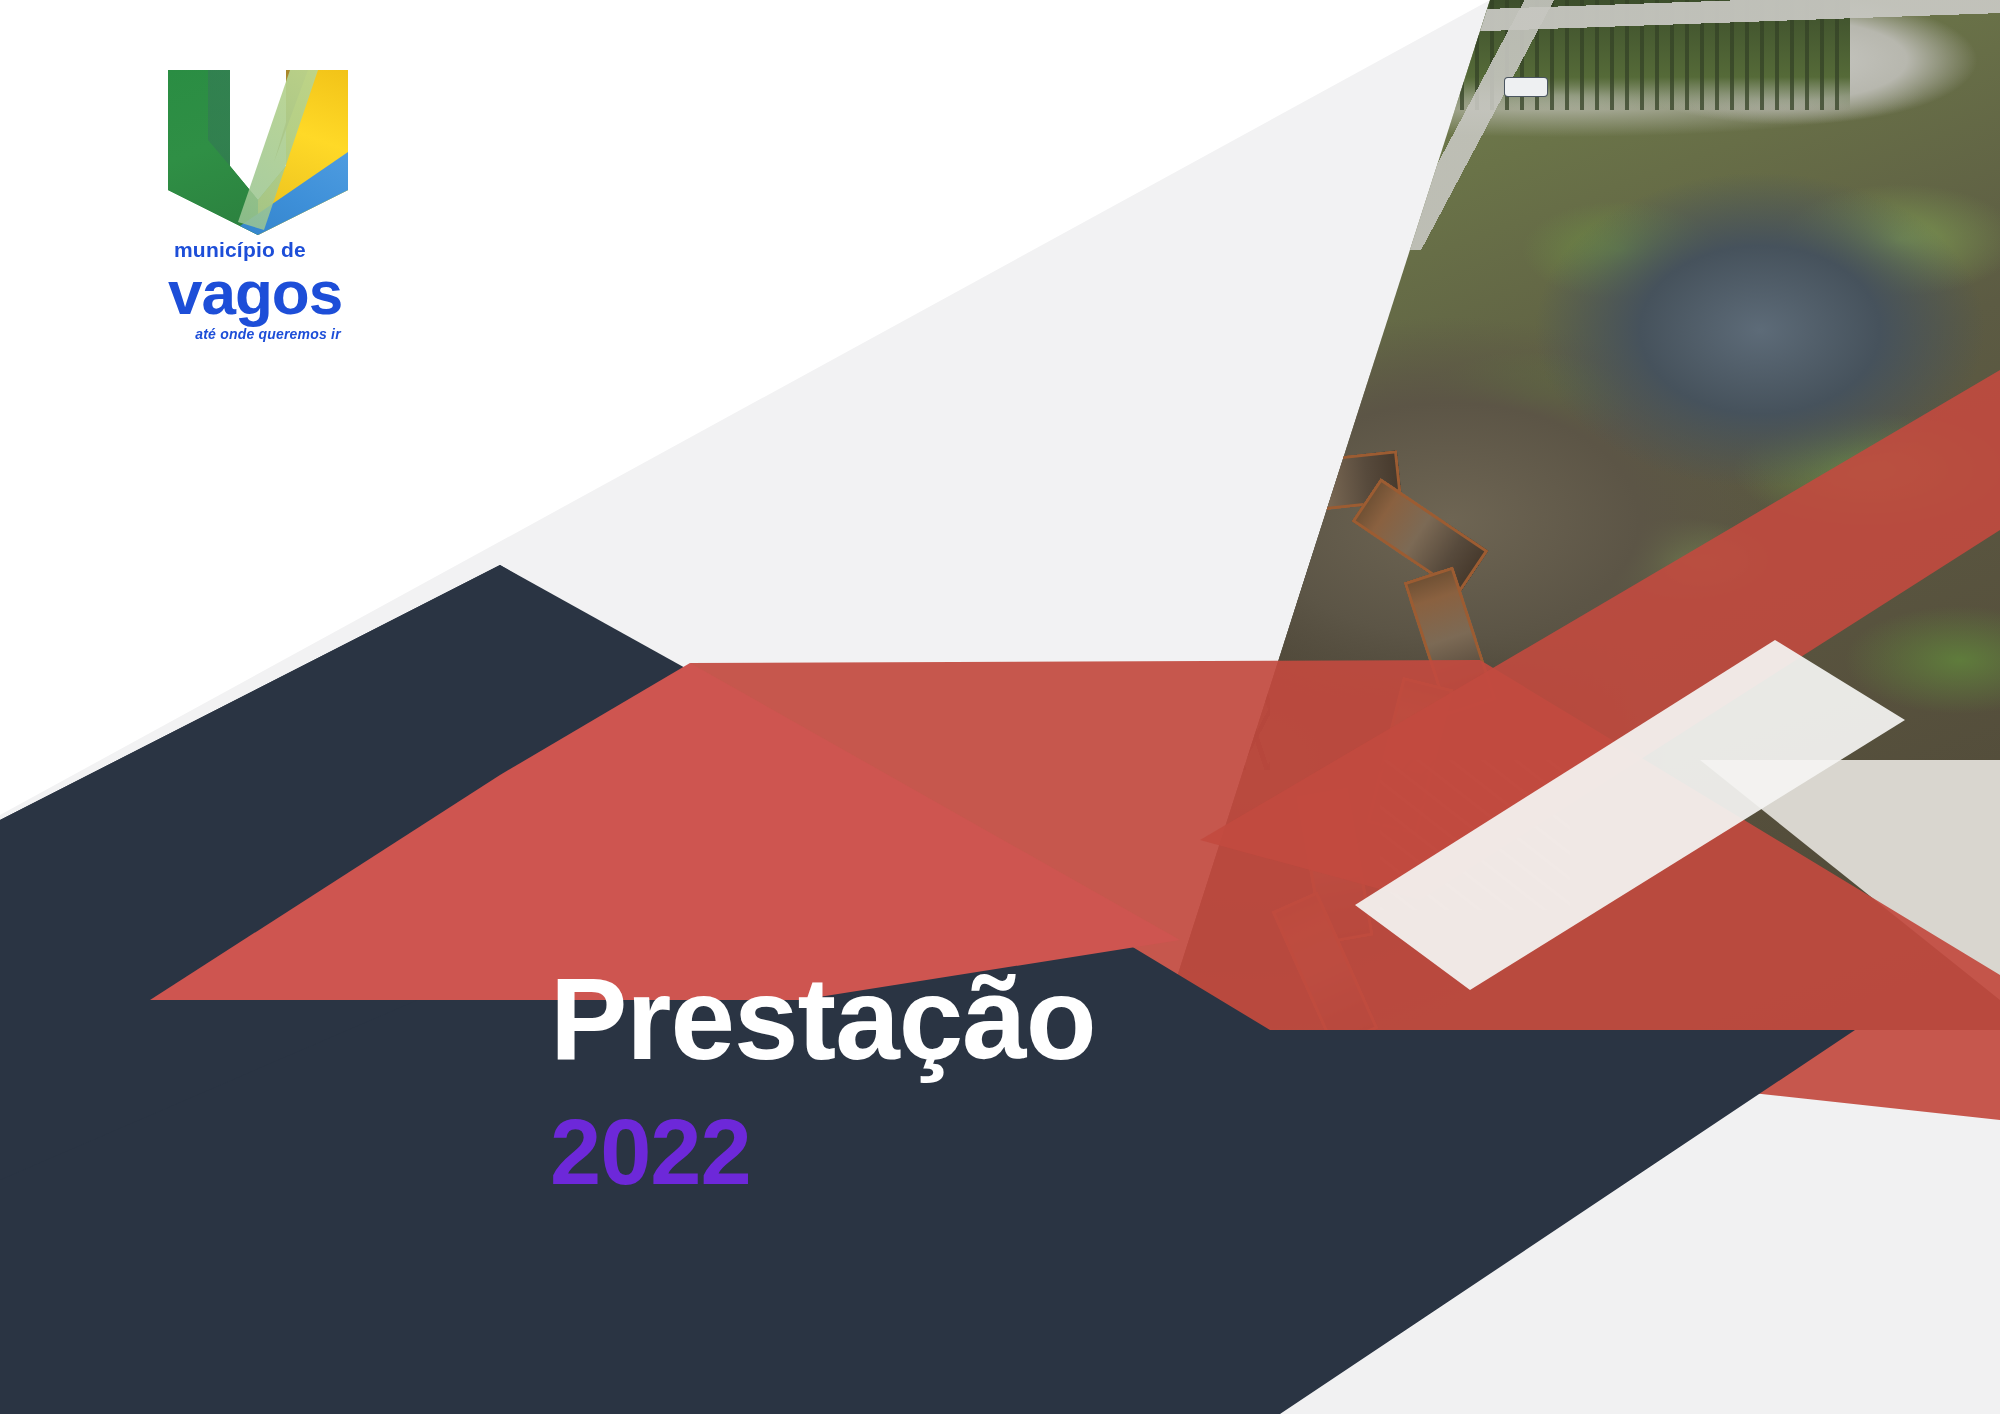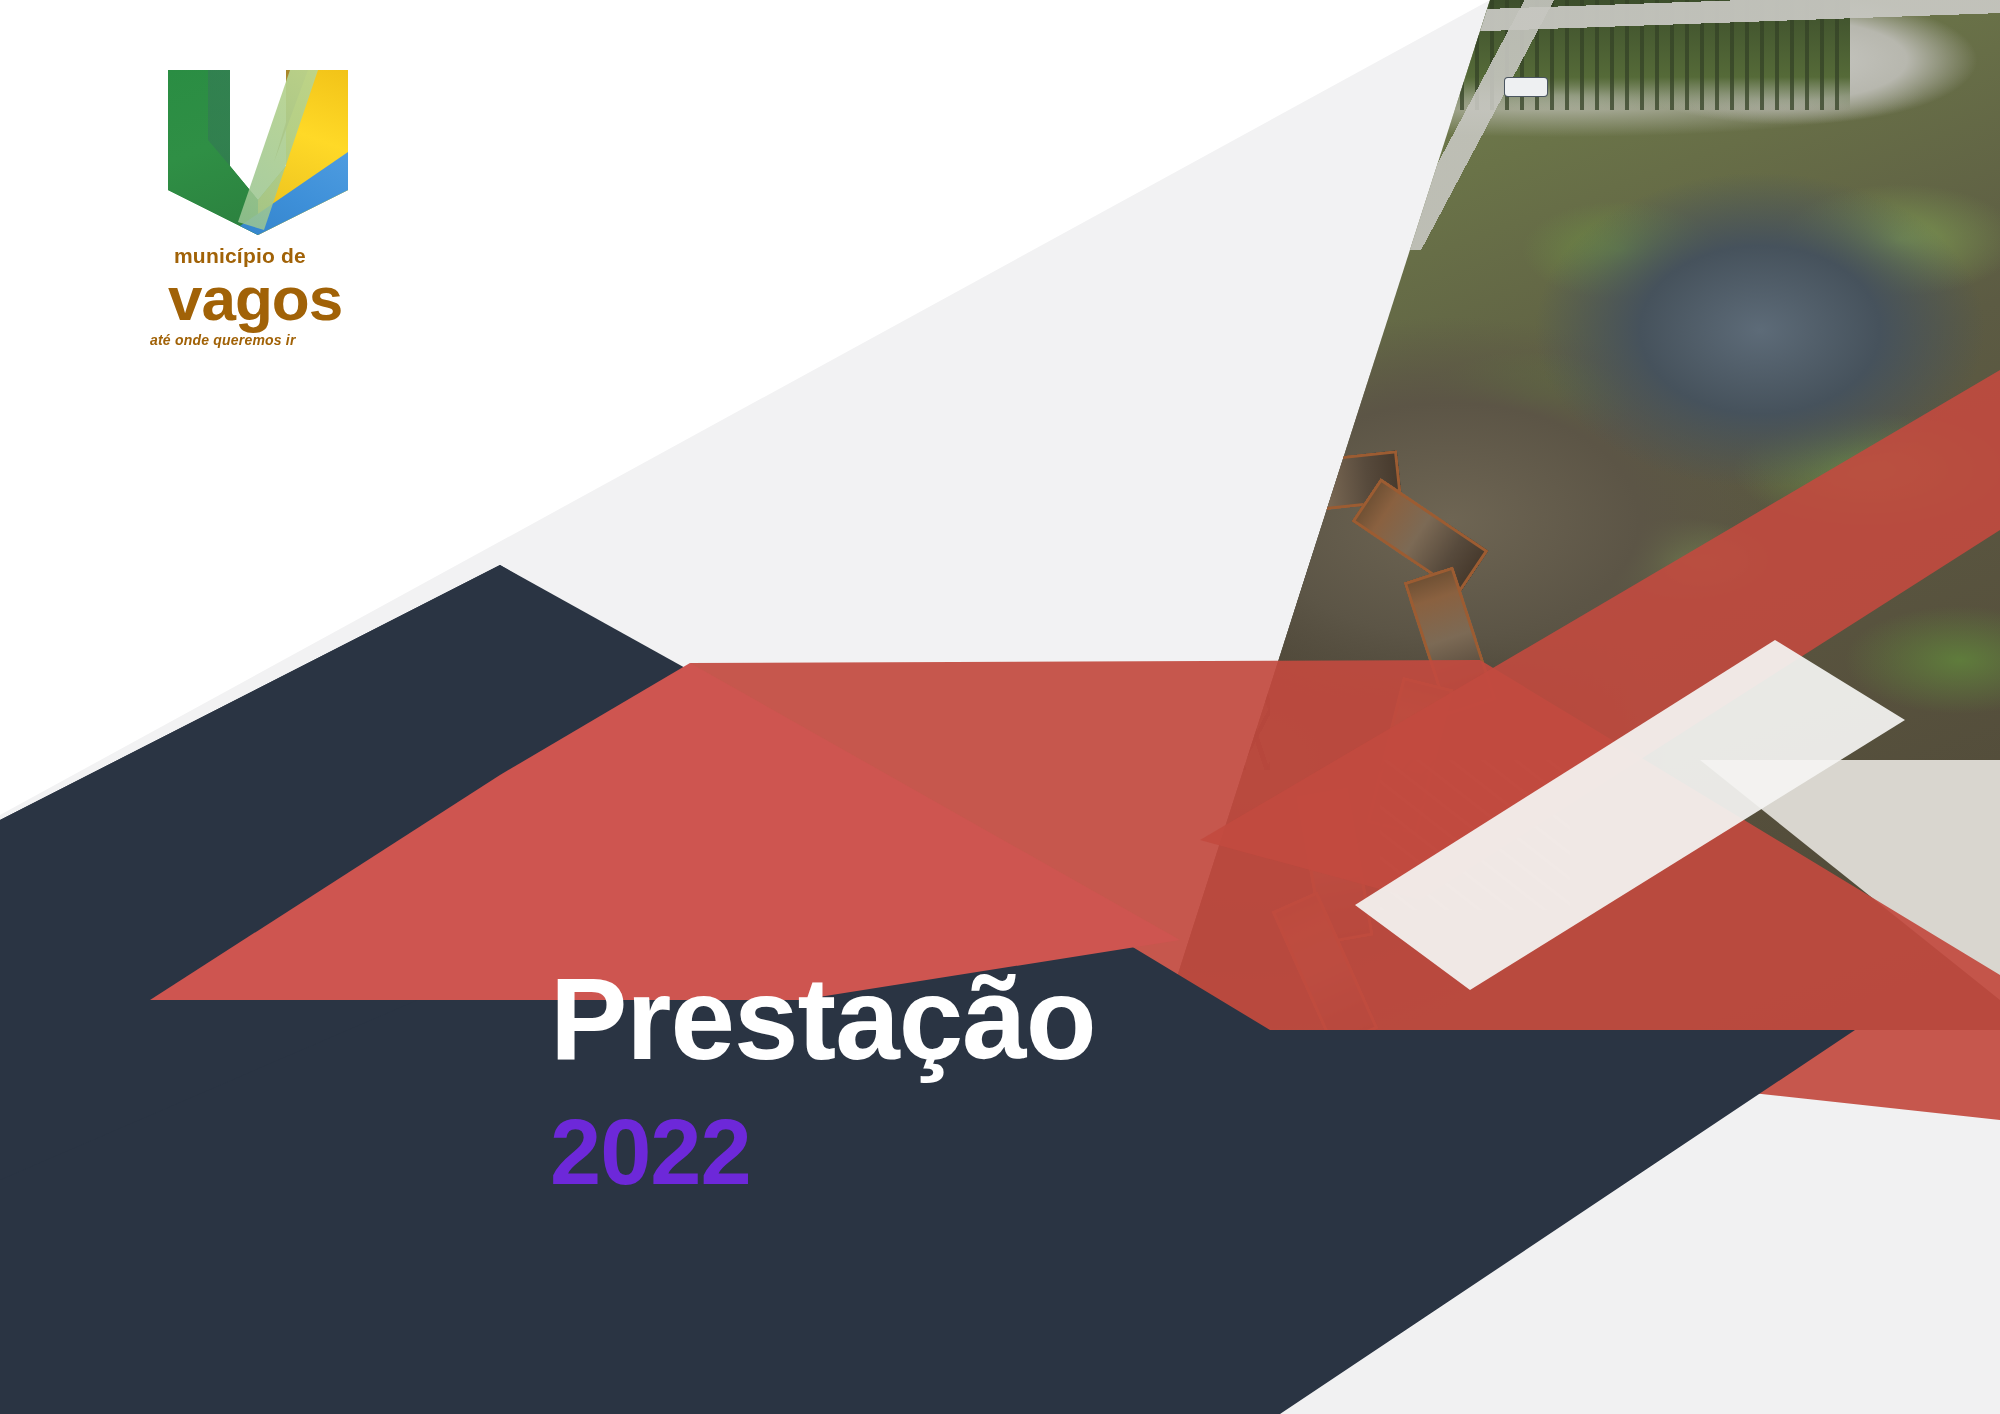--- a/index.html
+++ b/index.html
@@ -211,43 +211,43 @@
     opacity:.55;
   }
   .v-brown{
     position:absolute; inset:0;
     background:linear-gradient(200deg,#9a7a30 0%, #7a6430 100%);
     -webkit-clip-path:polygon(118px 0, 132px 0, 104px 86px, 118px 60px);
     clip-path:polygon(118px 0, 140px 0, 106px 92px, 118px 52px);
     opacity:.8;
   }
   .logo-text{
-    margin-top:10px;
+    margin-top:4px;
     text-align:left;
-    color:#a16207;
+    color:#1d4ed8;
     line-height:1;
   }
   .logo-sub{
     font-size:21px;
     font-weight:bold;
     letter-spacing:.2px;
     margin-left:24px;
   }
   .logo-name{
     font-size:62px;
     font-weight:bold;
     letter-spacing:-1px;
     margin-top:2px;
     margin-left:18px;
   }
   .logo-tag{
     font-size:14px;
     font-style:italic;
     font-weight:bold;
-    text-align:left;
+    text-align:center;
     margin-top:3px;
     margin-right:-6px;
     letter-spacing:.2px;
   }
 
   
   .title-block{
     position:absolute;
     left:550px;
     top:960px;

